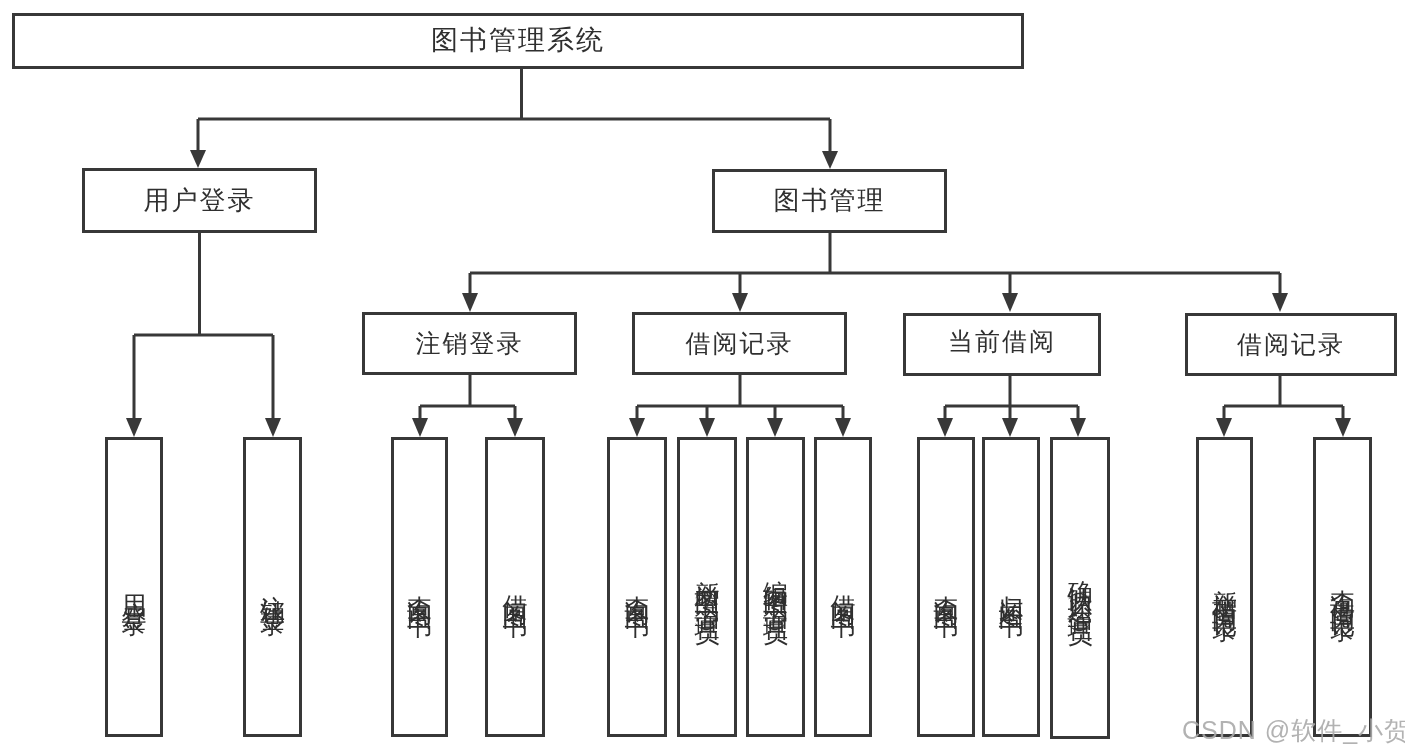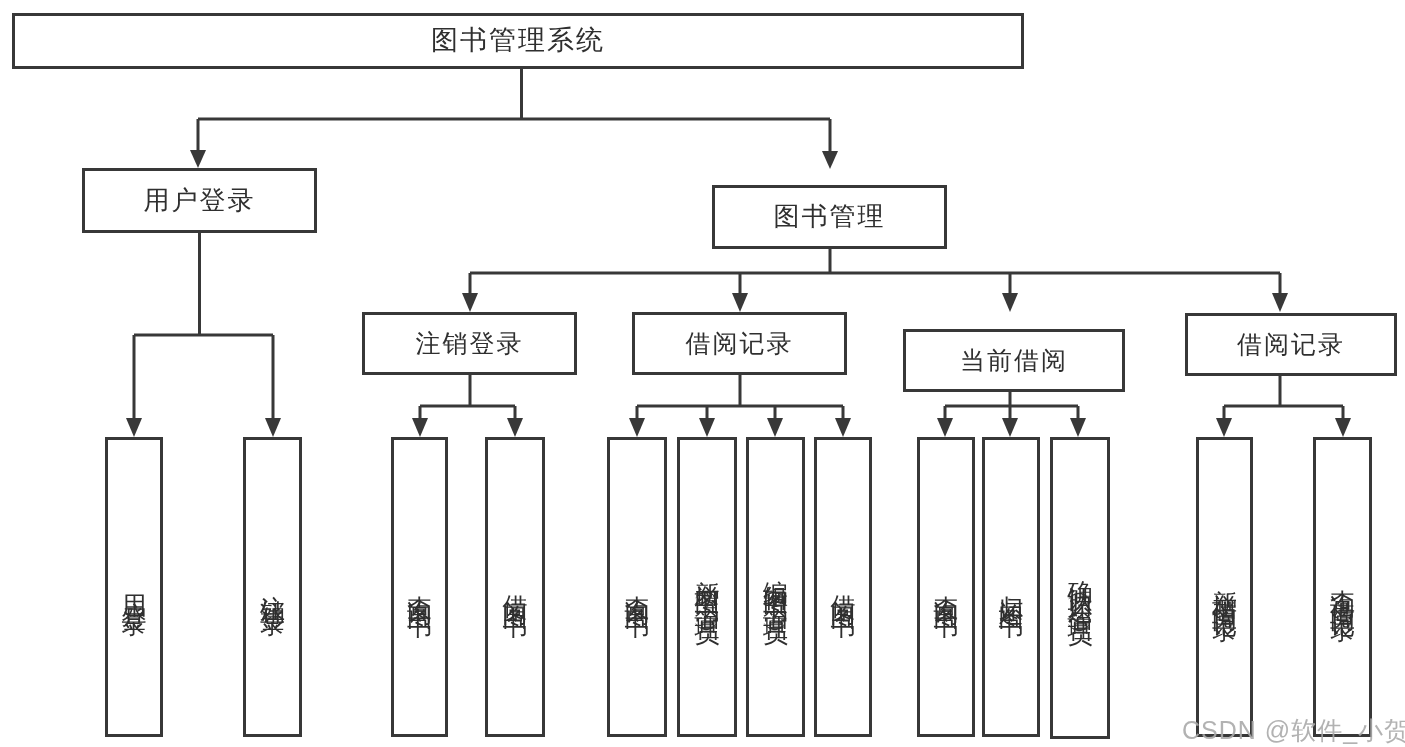--- a/index.html
+++ b/index.html
@@ -118,25 +118,25 @@
     <g>
       <path d="M1280 375 V406 M1224 406 H1343 M1224 406 V422 M1343 406 V422"></path>
       <polygon points="1216,418 1232,418 1224,437"></polygon>
       <polygon points="1335,418 1351,418 1343,437"></polygon>
     </g>
   </svg>
 
   <div class="node root" style="left:12px; top:13px; width:1012px; height:56px;">图书管理系统</div>
 
   <div class="node h2" style="left:82px; top:168px; width:235px; height:65px;">用户登录</div>
-  <div class="node h2" style="left:712px; top:169px; width:235px; height:64px;margin-top:16px;">图书管理</div>
+  <div class="node h2" style="left:712px; top:169px; width:235px; height:64px;">图书管理</div>
 
   <div class="node h3" style="left:362px; top:312px; width:215px; height:63px;">注销登录</div>
   <div class="node h3" style="left:632px; top:312px; width:215px; height:63px;">借阅记录</div>
-  <div class="node h3" style="left:903px; top:329px; width:222px; height:63px;">当前借阅</div>
+  <div class="node h3" style="left:903px; top:313px; width:198px; height:63px;font-family:Liberation Mono, monospace;">当前借阅</div>
   <div class="node h3" style="left:1173px; top:313px; width:212px; height:63px;margin-left:12px;">借阅记录</div>
 
   <div class="node v" style="left:105px; top:437px; width:58px; height:300px;">用户登录</div>
   <div class="node v" style="left:243px; top:437px; width:59px; height:300px;">注销登录</div>
 
   <div class="node v" style="left:391px; top:437px; width:57px; height:300px;">查询图书</div>
   <div class="node v" style="left:485px; top:437px; width:60px; height:300px;">借阅图书</div>
 
   <div class="node v" style="left:607px; top:437px; width:60px; height:300px;">查询图书</div>
   <div class="node v" style="left:677px; top:437px; width:60px; height:300px;">新增图书（管理员）</div>

